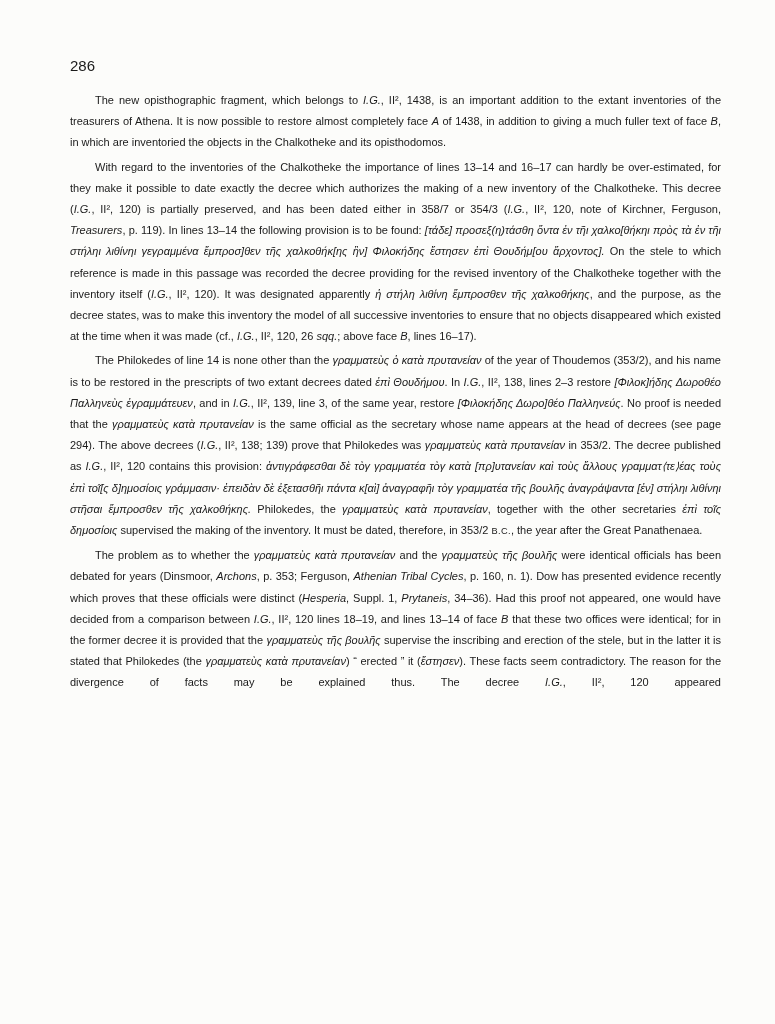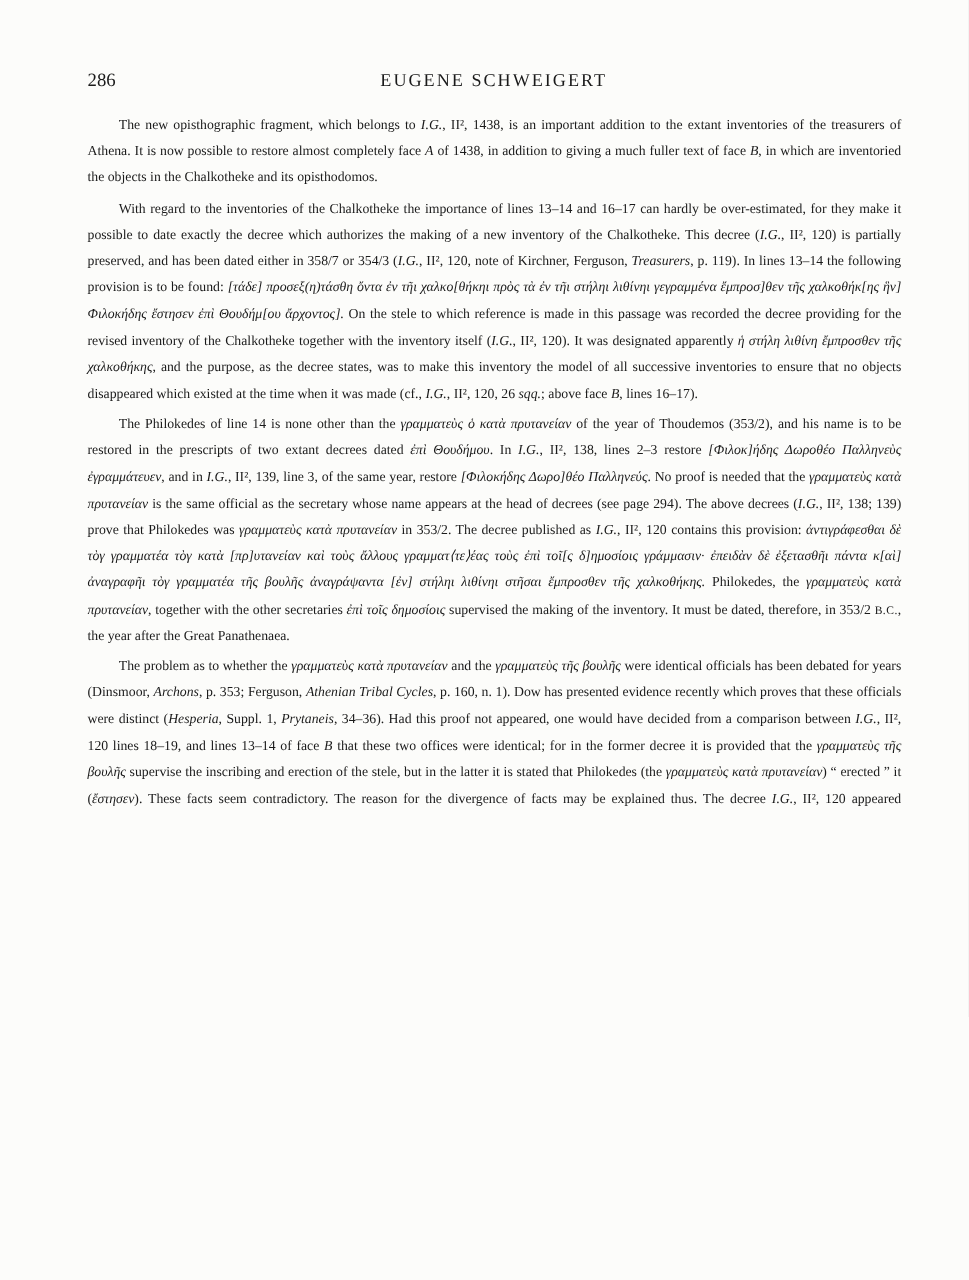--- a/index.html
+++ b/index.html
@@ -7,21 +7,21 @@
     padding: 0;
     background: #e8e8e6;
   }
   .page {
     position: relative;
     width: 775px;
     height: 1024px;
     margin: 0 auto;
     background: #fcfcfa;
     color: #1a1a1a;
-    font-family: Liberation Serif, serif;
+    font-family: Liberation Sans, sans-serif;
     overflow: hidden;
     box-sizing: border-box;
   }
   .pagehead {
     position: absolute;
     top: 57px;
     left: 70px;
     right: 55px;
     height: 20px;
   }
@@ -59,21 +59,20 @@
   .g { font-style: italic; }
   .sc { font-size: 0.84em; letter-spacing: 0.4px; }
   p.cont { text-align-last: justify; }
 </style>
 </head>
 <body>
 
 <div class="page">
   <div class="pagehead">
     <span class="pagenum">286</span>
-    <span class="runhead">EUGENE SCHWEIGERT</span>
   </div>
   <div class="body-col">
       <p><span>The new opisthographic fragment, which belongs to </span><span class="i">I.G.</span><span>, II², 1438, is an important addition to the extant inventories of the treasurers of Athena.  It is now possible to restore almost completely face </span><span class="i">A</span><span> of 1438, in addition to giving a much fuller text of face </span><span class="i">B</span><span>, in which are inventoried the objects in the Chalkotheke and its opisthodomos.</span></p>
       <p><span>With regard to the inventories of the Chalkotheke the importance of lines 13–14 and 16–17 can hardly be over-estimated, for they make it possible to date exactly the decree which authorizes the making of a new inventory of the Chalkotheke.  This decree (</span><span class="i">I.G.</span><span>, II², 120) is partially preserved, and has been dated either in 358/7 or 354/3 (</span><span class="i">I.G.</span><span>, II², 120, note of Kirchner, Ferguson, </span><span class="i">Treasurers</span><span>, p. 119).  In lines 13–14 the following provision is to be found: </span><span class="g">[τάδε] προσεξ(η)τάσθη ὄντα ἐν τῆι χαλκο[θήκηι πρὸς τὰ ἐν τῆι στήληι λιθίνηι γεγραμμένα ἔμπροσ]θεν τῆς χαλκοθήκ[ης ἣν] Φιλοκήδης ἔστησεν ἐπὶ Θουδήμ[ου ἄρχοντος].</span><span>  On the stele to which reference is made in this passage was recorded the decree providing for the revised inventory of the Chalkotheke together with the inventory itself (</span><span class="i">I.G.</span><span>, II², 120).  It was designated apparently </span><span class="g">ἡ στήλη λιθίνη ἔμπροσθεν τῆς χαλκοθήκης</span><span>, and the purpose, as the decree states, was to make this inventory the model of all successive inventories to ensure that no objects disappeared which existed at the time when it was made (cf., </span><span class="i">I.G.</span><span>, II², 120, 26 </span><span class="i">sqq.</span><span>; above face </span><span class="i">B</span><span>, lines 16–17).</span></p>
       <p><span>The Philokedes of line 14 is none other than the </span><span class="g">γραμματεὺς ὁ κατὰ πρυτανείαν</span><span> of the year of Thoudemos (353/2), and his name is to be restored in the prescripts of two extant decrees dated </span><span class="g">ἐπὶ Θουδήμου</span><span>.  In </span><span class="i">I.G.</span><span>, II², 138, lines 2–3 restore </span><span class="g">[Φιλοκ]ήδης Δωροθέο Παλληνεὺς ἐγραμμάτευεν</span><span>, and in </span><span class="i">I.G.</span><span>, II², 139, line 3, of the same year, restore </span><span class="g">[Φιλοκήδης Δωρο]θέο Παλληνεύς</span><span>.  No proof is needed that the </span><span class="g">γραμματεὺς κατὰ πρυτανείαν</span><span> is the same official as the secretary whose name appears at the head of decrees (see page 294).  The above decrees (</span><span class="i">I.G.</span><span>, II², 138; 139) prove that Philokedes was </span><span class="g">γραμματεὺς κατὰ πρυτανείαν</span><span> in 353/2.  The decree published as </span><span class="i">I.G.</span><span>, II², 120 contains this provision: </span><span class="g">ἀντιγράφεσθαι δὲ τὸγ γραμματέα τὸγ κατὰ [πρ]υτανείαν καὶ τοὺς ἄλλους γραμματ⟨τε⟩έας τοὺς ἐπὶ τοῖ[ς δ]ημοσίοις γράμμασιν· ἐπειδὰν δὲ ἐξετασθῆι πάντα κ[αὶ] ἀναγραφῆι τὸγ γραμματέα τῆς βουλῆς ἀναγράψαντα [ἐν] στήληι λιθίνηι στῆσαι ἔμπροσθεν τῆς χαλκοθήκης.</span><span>  Philokedes, the </span><span class="g">γραμματεὺς κατὰ πρυτανείαν</span><span>, together with the other secretaries </span><span class="g">ἐπὶ τοῖς δημοσίοις</span><span> supervised the making of the inventory.  It must be dated, therefore, in 353/2 </span><span class="sc">B.C.</span><span>, the year after the Great Panathenaea.</span></p>
       <p class="cont"><span>The problem as to whether the </span><span class="g">γραμματεὺς κατὰ πρυτανείαν</span><span> and the </span><span class="g">γραμματεὺς τῆς βουλῆς</span><span> were identical officials has been debated for years (Dinsmoor, </span><span class="i">Archons</span><span>, p. 353; Ferguson, </span><span class="i">Athenian Tribal Cycles</span><span>, p. 160, n. 1).  Dow has presented evidence recently which proves that these officials were distinct (</span><span class="i">Hesperia</span><span>, Suppl. 1, </span><span class="i">Prytaneis</span><span>, 34–36).  Had this proof not appeared, one would have decided from a comparison between </span><span class="i">I.G.</span><span>, II², 120 lines 18–19, and lines 13–14 of face </span><span class="i">B</span><span> that these two offices were identical; for in the former decree it is provided that the </span><span class="g">γραμματεὺς τῆς βουλῆς</span><span> supervise the inscribing and erection of the stele, but in the latter it is stated that Philokedes (the </span><span class="g">γραμματεὺς κατὰ πρυτανείαν</span><span>) “ erected ” it (</span><span class="g">ἔστησεν</span><span>).  These facts seem contradictory.  The reason for the divergence of facts may be explained thus.  The decree </span><span class="i">I.G.</span><span>, II², 120 appeared</span></p>
     </div>
 </div>
 
 </body></html>

